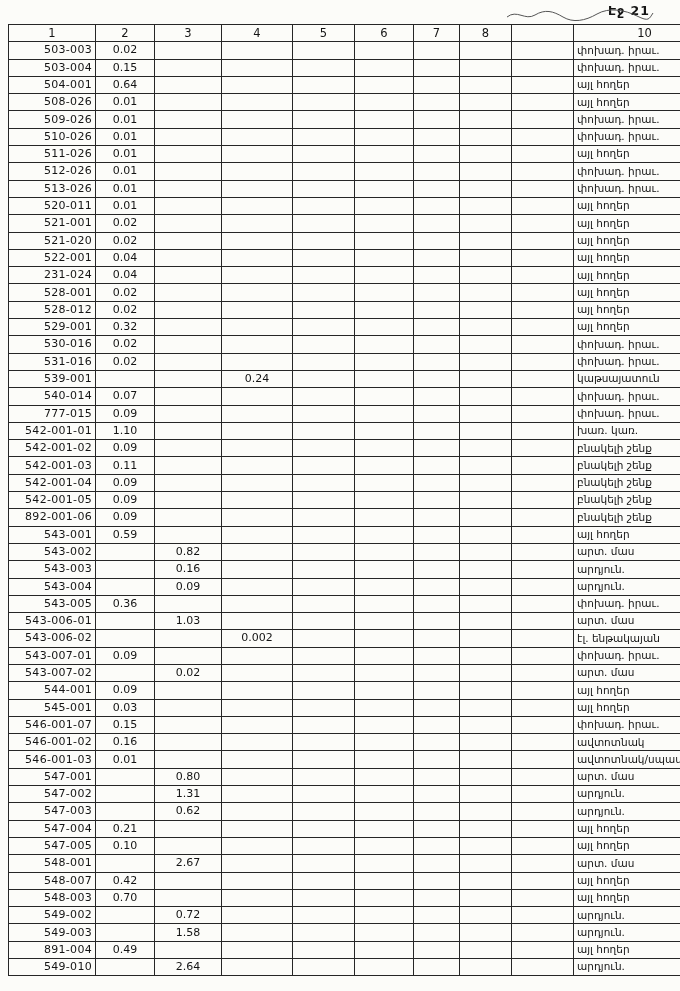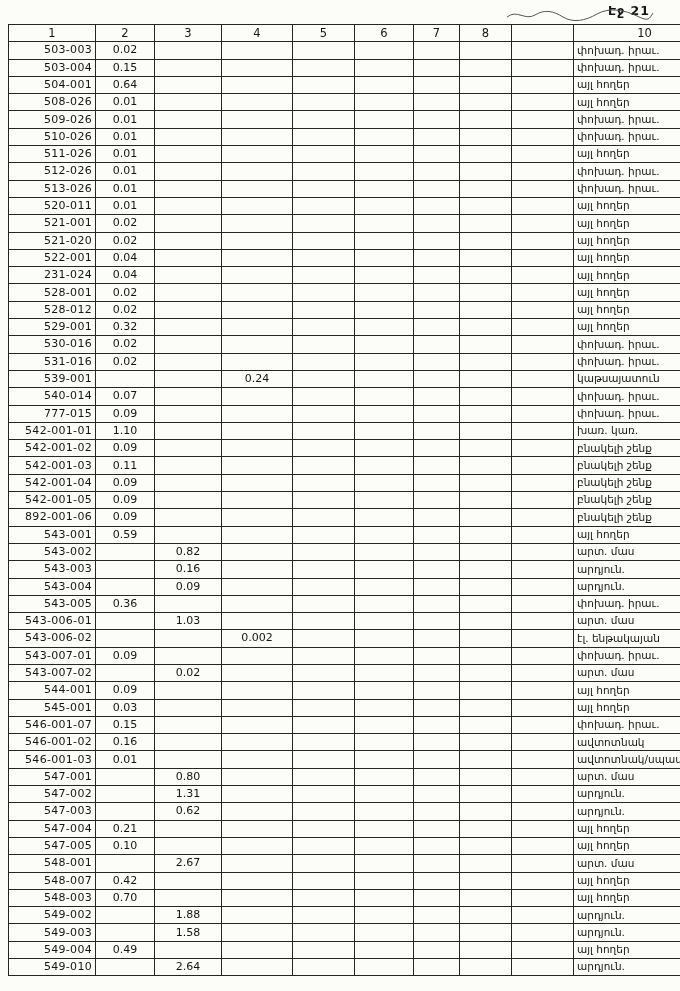--- a/index.html
+++ b/index.html
@@ -678,21 +678,21 @@
           <td class="c4"></td>
           <td class="c5"></td>
           <td class="c6"></td>
           <td class="c7"></td>
           <td class="c8"></td>
           <td class="c9">այլ հողեր</td>
         </tr>
         <tr>
           <td class="c0">549-002</td>
           <td class="c1"></td>
-          <td class="c2">1.88</td>
+          <td class="c2">0.72</td>
           <td class="c3"></td>
           <td class="c4"></td>
           <td class="c5"></td>
           <td class="c6"></td>
           <td class="c7"></td>
           <td class="c8"></td>
           <td class="c9">արդյուն.</td>
         </tr>
         <tr>
           <td class="c0">549-003</td>
@@ -700,21 +700,21 @@
           <td class="c2">1.58</td>
           <td class="c3"></td>
           <td class="c4"></td>
           <td class="c5"></td>
           <td class="c6"></td>
           <td class="c7"></td>
           <td class="c8"></td>
           <td class="c9">արդյուն.</td>
         </tr>
         <tr>
-          <td class="c0">549-004</td>
+          <td class="c0">891-004</td>
           <td class="c1">0.49</td>
           <td class="c2"></td>
           <td class="c3"></td>
           <td class="c4"></td>
           <td class="c5"></td>
           <td class="c6"></td>
           <td class="c7"></td>
           <td class="c8"></td>
           <td class="c9">այլ հողեր</td>
         </tr>

